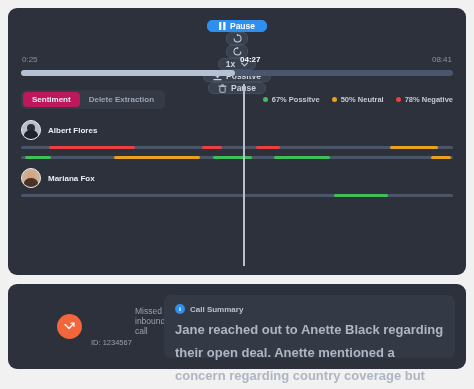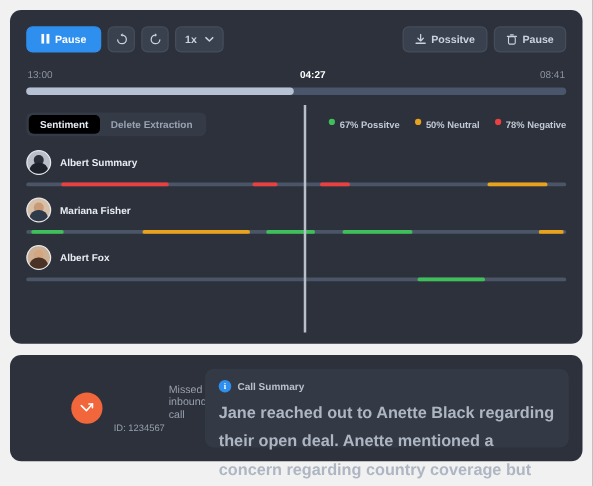--- a/index.html
+++ b/index.html
@@ -13,21 +13,21 @@
 
   .panel {
     background: #2c313b;
     border-radius: 9px;
     position: relative;
   }
   .panel-main { height: 267px; padding: 12px 13px 0 13px; }
   .panel-bottom { height: 85px; margin-top: 9px; padding: 10px 11px; display: flex; align-items: center; }
 
   
-  .toolbar { display: flex; align-items: center; height: 22px; }
+  .toolbar { display: flex; align-items: center; height: 22px; flex-direction: column; }
   .btn {
     display: flex; align-items: center; gap: 4px;
     height: 21px; padding: 0 9px;
     border-radius: 5px;
     font-size: 8.5px; font-weight: bold;
     color: #c9d2de;
     background: #3a414e;
     border: 1px solid #454d5b;
     cursor: pointer; white-space: nowrap;
   }
@@ -58,24 +58,24 @@
   }
 
   
   .subbar { display: flex; align-items: center; margin-top: 14px; height: 18px; }
   .tabs { display: flex; background: #343b47; border-radius: 5px; padding: 2px; }
   .tab {
     font-size: 8px; font-weight: bold; color: #9aa3b2;
     padding: 3px 9px; border-radius: 4px; cursor: pointer; white-space: nowrap;
   }
   .tab.active { background: #4b5costs; }
-  .tab.active { background: #000000; color: #e8edf4; }
+  .tab.active { background: #be185d; color: #e8edf4; }
 
   .legend { display: flex; gap: 12px; margin-left: auto; }
-  .lg { display: flex; gap: 4px; font-size: 7.5px; color: #c3cad6; font-weight: bold; white-space: nowrap; }
+  .lg { display: flex; align-items: center; gap: 4px; font-size: 7.5px; color: #c3cad6; font-weight: bold; white-space: nowrap; }
   .dot { width: 5px; height: 5px; border-radius: 50%; }
 
   
   .rows { margin-top: 10px; }
   .row { margin-bottom: 7px; }
   .who { display: flex; align-items: center; gap: 7px; height: 24px; }
   .avatar {
     width: 20px; height: 20px; border-radius: 50%;
     background: #6c7380; overflow: hidden; position: relative;
     border: 1.5px solid #e7e9ed;
@@ -169,21 +169,21 @@
           <rect x="2" y="2.6" width="6" height="6.6" rx="1.1" fill="none" stroke="#c9d2de" stroke-width="1"></rect>
           <path d="M0.9 2.3 H9.1" stroke="#c9d2de" stroke-width="1" stroke-linecap="round"></path>
           <path d="M3.8 1 H6.2" stroke="#c9d2de" stroke-width="1" stroke-linecap="round"></path>
         </svg>
       </span>
       <span>Pause</span>
     </div>
   </div>
 
   <div class="times">
-    <span class="t t-start">13:00</span>
+    <span class="t t-start">0:25</span>
     <span class="t t-cur">04:27</span>
     <span class="t t-end">08:41</span>
   </div>
 
   <div class="track">
     <div class="fill" style="width: 49.5%;"></div>
   </div>
 
   <div class="playhead"></div>
 
@@ -208,52 +208,45 @@
     </div>
   </div>
 
   <div class="rows" id="speaker-rows">
       <div class="row">
         <div class="who">
           <div class="avatar" style="background: rgb(185, 190, 200);">
             <i class="av-head" style="background: rgb(42, 47, 56);"></i>
             <i class="av-body" style="background: rgb(29, 34, 43);"></i>
           </div>
-          <div class="name">Albert Summary</div>
+          <div class="name">Albert Flores</div>
         </div>
         <div class="bar">
           <div class="seg" style="left: 6.5%; width: 20%; background: rgb(236, 64, 64);"></div>
           <div class="seg" style="left: 42%; width: 4.5%; background: rgb(236, 64, 64);"></div>
           <div class="seg" style="left: 54.5%; width: 5.5%; background: rgb(236, 64, 64);"></div>
           <div class="seg" style="left: 85.5%; width: 11%; background: rgb(233, 162, 28);"></div>
         </div>
       </div>
       <div class="row">
-        <div class="who">
-          <div class="avatar" style="background: rgb(216, 192, 168);">
-            <i class="av-head" style="background: rgb(200, 154, 120);"></i>
-            <i class="av-body" style="background: rgb(47, 58, 74);"></i>
-          </div>
-          <div class="name">Mariana Fisher</div>
-        </div>
         <div class="bar">
           <div class="seg" style="left: 1%; width: 6%; background: rgb(63, 191, 89);"></div>
           <div class="seg" style="left: 21.5%; width: 20%; background: rgb(233, 162, 28);"></div>
           <div class="seg" style="left: 44.5%; width: 9%; background: rgb(63, 191, 89);"></div>
           <div class="seg" style="left: 58.5%; width: 13%; background: rgb(63, 191, 89);"></div>
           <div class="seg" style="left: 95%; width: 4.5%; background: rgb(233, 162, 28);"></div>
         </div>
       </div>
       <div class="row">
         <div class="who">
           <div class="avatar" style="background: rgb(205, 176, 148);">
             <i class="av-head" style="background: rgb(211, 166, 127);"></i>
             <i class="av-body" style="background: rgb(74, 51, 38);"></i>
           </div>
-          <div class="name">Albert Fox</div>
+          <div class="name">Mariana Fox</div>
         </div>
         <div class="bar">
           <div class="seg" style="left: 72.5%; width: 12.5%; background: rgb(63, 191, 89);"></div>
         </div>
       </div>
     </div>
 </div>
 
 <div class="panel panel-bottom">
   <div class="missed">

